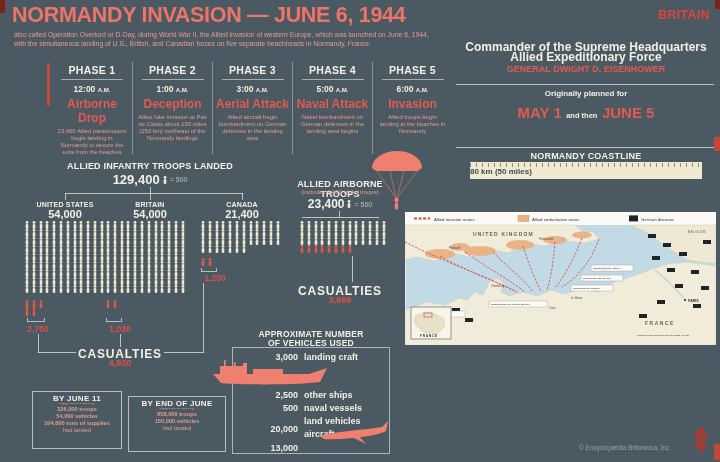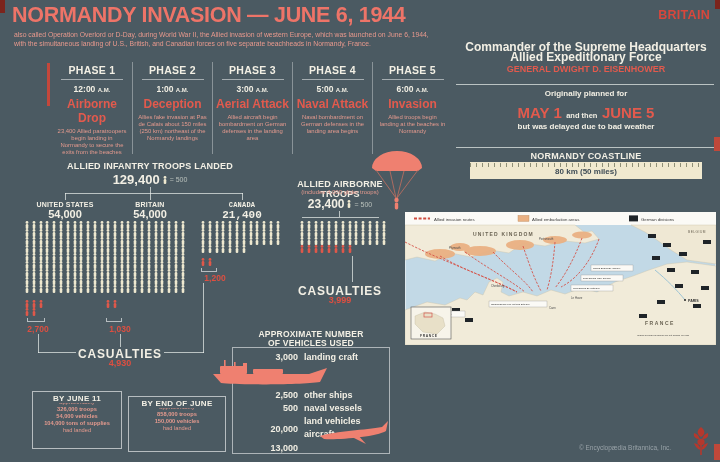--- a/index.html
+++ b/index.html
@@ -23,21 +23,21 @@
   .ptitle{font-size:12px;font-weight:bold;color:#e25a4d;margin-top:3px;}
   .pdesc{font-size:5.9px;line-height:7px;color:#e49a8e;margin-top:3px;padding:0 5px;}
   
   .rc{left:455px;width:262px;text-align:center;color:#f2efe4;}
   .role{font-size:12px;font-weight:bold;line-height:10px;}
   .cname{font-size:9px;font-weight:bold;color:#e25a4d;margin-top:2px;}
   .plan1{font-size:8px;font-weight:bold;}
   .bigdate{font-size:15px;font-weight:bold;color:#e25a4d;}
   .mid{font-size:7.5px;font-weight:bold;}
   .ruler{left:470px;top:162px;width:232px;height:17px;background:#f0e9cf;
-         font-size:8px;font-weight:bold;color:#3f4d56;text-align:center;line-height:20px;}
+         font-size:8px;font-weight:bold;color:#3f4d56;line-height:20px;}
   .ticks{position:absolute;left:0;top:1px;width:100%;height:4px;
          background:repeating-linear-gradient(90deg,#8f9077 0 1px,transparent 1px 6px);}
   
   .sechead{font-size:9px;font-weight:bold;color:#f2efe4;letter-spacing:.2px;}
   .totrow{display:flex;align-items:center;justify-content:center;gap:3px;}
   .bignum{font-size:13px;font-weight:bold;color:#f2efe4;}
   .unit{font-size:7px;color:#b9c1bb;}
   .cheads{font-size:7px;font-weight:bold;color:#f2efe4;letter-spacing:.2px;}
   .ctot{font-size:11px;font-weight:bold;color:#f2efe4;}
   .grid{display:flex;flex-wrap:wrap;column-gap:2.8px;}
@@ -121,21 +121,20 @@
     <div class="cname">GENERAL DWIGHT D. EISENHOWER</div>
   </div>
   <div class="ln" style="left:456px;top:84px;width:258px;height:1px;"></div>
   <div class="abs rc" style="top:89px;">
     <div class="plan1">Originally planned for</div>
     <div style="margin-top:6px;">
       <span class="bigdate">MAY 1</span>
       <span class="mid">and then</span>
       <span class="bigdate">JUNE 5</span>
     </div>
-    <div class="plan1">but was delayed due to bad weather</div>
   </div>
   <div class="ln" style="left:456px;top:147px;width:258px;height:1px;"></div>
   <div class="abs rc sechead" style="top:151px;">NORMANDY COASTLINE</div>
   <div class="abs ruler">
     <div class="ticks"></div>
     <span>80 km (50 miles)</span>
   </div>
 
   <svg class="abs" style="left:405px;top:212px;" width="311" height="133" viewBox="0 0 311 133">
     <rect x="0" y="0" width="311" height="133" fill="#c2d9e6" stroke="#fbfaf6" stroke-width="1"></rect>
@@ -244,21 +243,21 @@
   <div class="ln" style="left:242px;top:193px;width:1px;height:7px;"></div>
 
   <div class="abs ctr" style="left:15px;top:201px;width:100px;">
     <div class="cheads">UNITED STATES</div>
       <div class="ctot">54,000</div>
   </div>
   <div class="abs ctr" style="left:100px;top:201px;width:100px;">
     <div class="cheads">BRITAIN</div>
       <div class="ctot">54,000</div>
   </div>
-  <div class="abs ctr" style="left:192px;top:201px;width:100px;font-family:Liberation Mono, monospace;">
+  <div class="abs ctr" style="left:192px;top:201px;width:100px;">
     <div class="cheads">CANADA</div>
       <div class="ctot">21,400</div>
   </div>
 
   <div id="grid-us" class="abs grid" style="left:25px;top:221px;width:80px;">
       <svg viewBox="0 0 4 8" class="picon" fill="#efe9d0">
         <circle cx="2" cy="1.4" r="1.4"></circle>
         <rect x="0.7" y="3.1" width="2.6" height="4.9" rx="1.1"></rect>
       </svg>
       <svg viewBox="0 0 4 8" class="picon" fill="#efe9d0">

